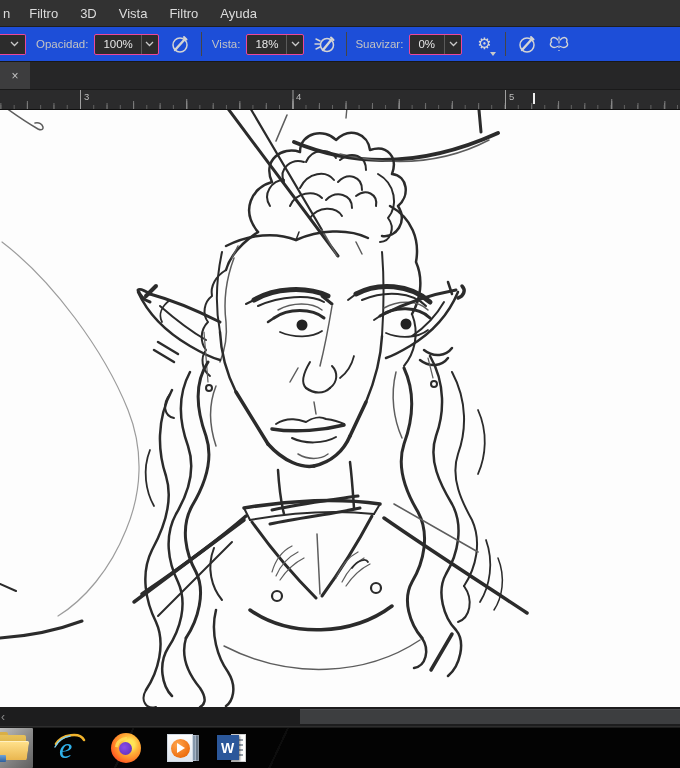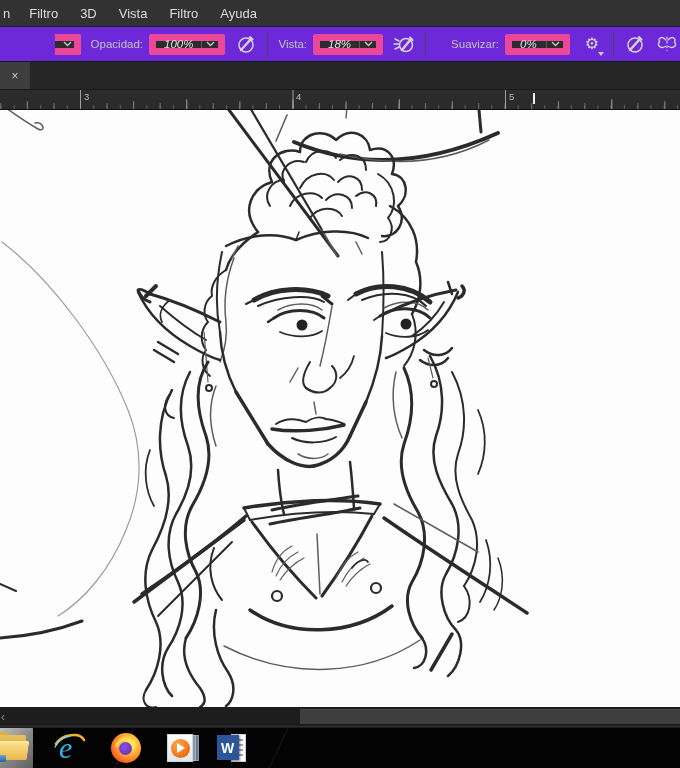--- a/index.html
+++ b/index.html
@@ -7,25 +7,25 @@
     font-family:"Liberation Sans", sans-serif; }
   .app { width:680px; height:768px; display:flex; flex-direction:column; }
 
   
   .menubar { height:27px; background:#323232; display:flex; align-items:center;
     border-bottom:1px solid #1f1f1f; color:#dcdcdc; font-size:13px; }
   .menu-item { padding:0 11px; height:100%; display:flex; align-items:center; cursor:default; }
   .menu-item:first-child { padding-left:3px; padding-right:8px; }
 
   
-  .optionsbar { height:35px; background:#6d28d9; display:flex; align-items:center;
-    border-bottom:1px solid #181818; color:#cfcfcf; font-size:11.5px;justify-content:flex-end; }
+  .optionsbar { height:35px; background:#1d4ed8; display:flex; align-items:center;
+    border-bottom:1px solid #181818; color:#cfcfcf; font-size:11.5px; }
   .opt-label { margin:0 6px 0 10px; color:#c3c3c3; }
   .combo { display:flex; align-items:center; height:21px; background:#2c2c2c;
-    border:7px solid #ec4899; border-radius:2px; color:#e6e6e6;font-style:italic; }
+    border:1px solid #ec4899; border-radius:2px; color:#e6e6e6; }
   .combo .val { padding:0 8px; min-width:34px; }
   .combo .div { width:1px; height:100%; background:#5a5a5a; }
   .combo .chev { width:16px; display:flex; justify-content:center; }
   .combo.stub { width:26px; margin-left:0; border-left:none; border-radius:0 2px 2px 0; }
   .opt-sep { width:1px; height:24px; background:#454545; margin:0 8px; }
   .icon-btn { width:26px; height:26px; display:flex; align-items:center; justify-content:center;
     border-radius:3px; position:relative; }
   .gear-wrap { font-size:16px; color:#d6d6d6; line-height:1; }
   .gear-caret { position:absolute; right:1px; bottom:1px; width:0; height:0;
     border-left:3px solid transparent; border-right:3px solid transparent; border-top:4px solid #c9c9c9; }
@@ -180,21 +180,21 @@
         <line x1="1" y1="10" x2="6" y2="10" stroke="#d4d4d4" stroke-width="1.4" stroke-linecap="round"></line>
         <line x1="2" y1="15" x2="6" y2="13" stroke="#d4d4d4" stroke-width="1.4" stroke-linecap="round"></line>
         <circle cx="13" cy="11" r="6.5" fill="none" stroke="#d4d4d4" stroke-width="1.5"></circle>
         <line x1="9" y1="16" x2="18" y2="5" stroke="#d4d4d4" stroke-width="2.4" stroke-linecap="round"></line>
         <line x1="17" y1="3.5" x2="19.5" y2="6" stroke="#d4d4d4" stroke-width="2" stroke-linecap="round"></line>
       </svg>
     </div>
 
     <span class="opt-sep"></span>
 
-    <span class="opt-label" style="margin-left:17px">Suavizar:</span>
+    <span class="opt-label" style="margin-left:0">Suavizar:</span>
     <div class="combo">
       <span class="val">0%</span>
       <span class="div"></span>
       <span class="chev">
         <svg width="9" height="6">
             <polyline points="1,1 4.5,4.5 8,1" fill="none" stroke="#c9c9c9" stroke-width="1.3"></polyline>
           </svg>
       </span>
     </div>
     <div class="icon-btn" style="margin-left:9px">

